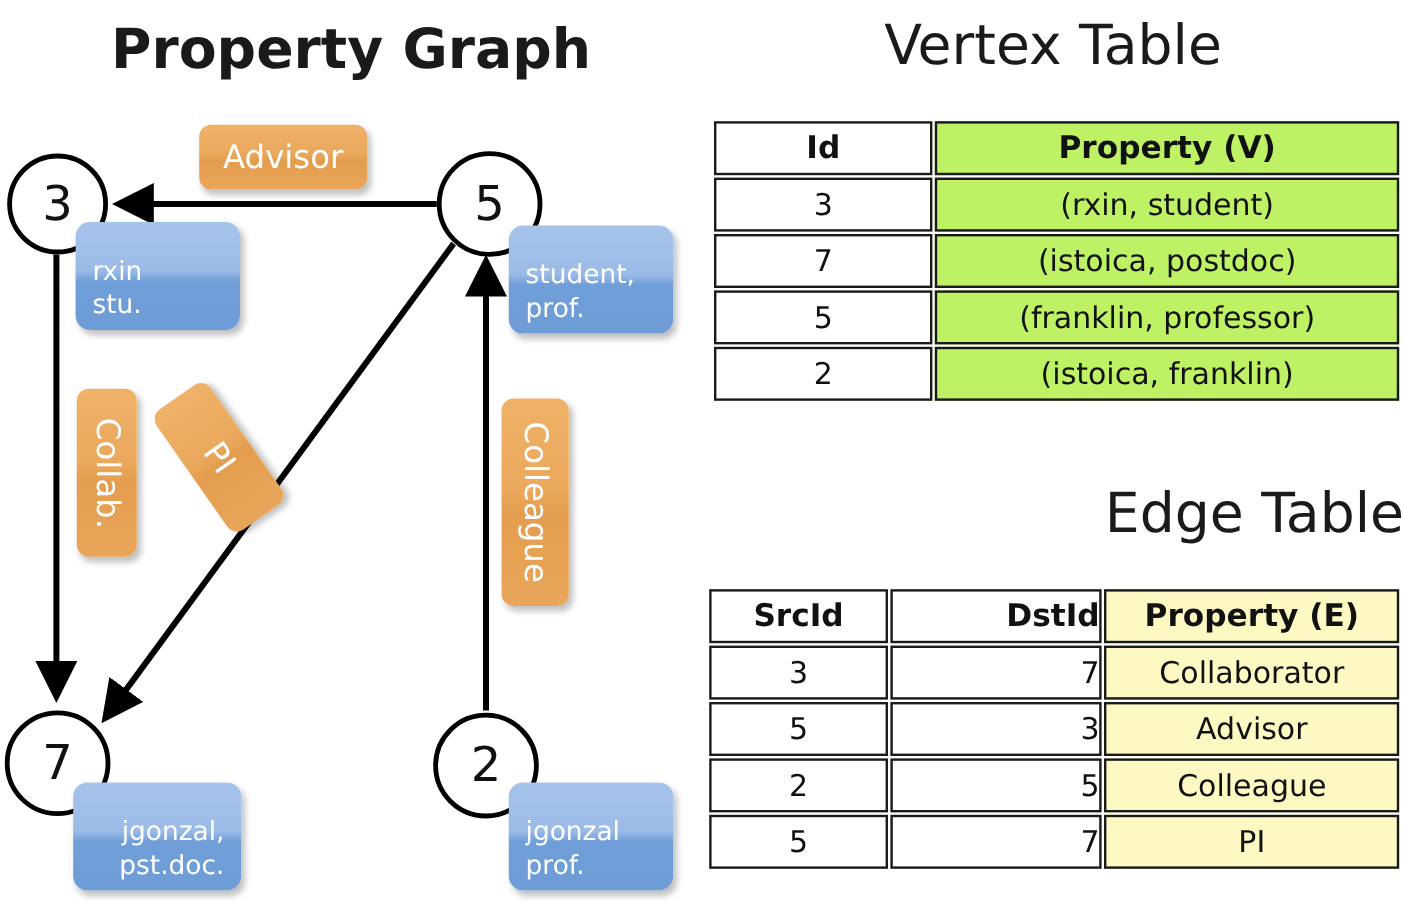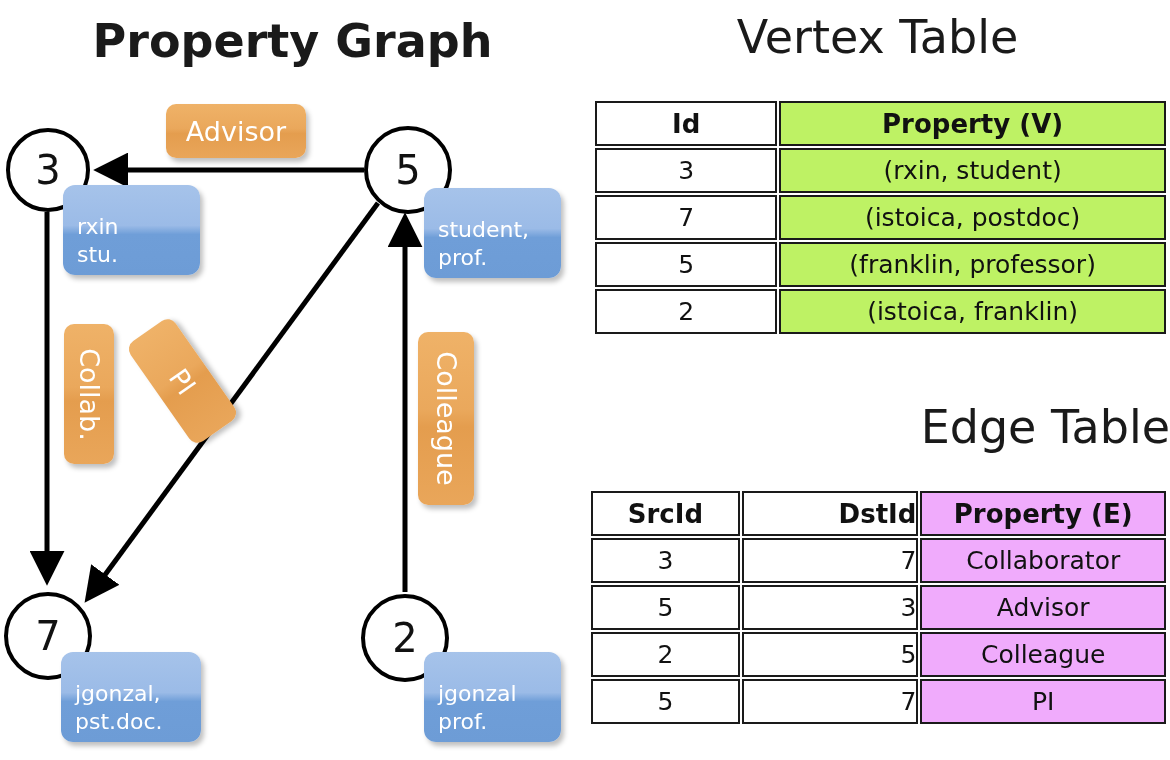--- a/index.html
+++ b/index.html
@@ -113,21 +113,21 @@
   #vertex-table { left: 593px; top: 99px; width: 575px; }
   #vertex-table td.idcol, #vertex-table th.idcol { width: 183px; }
   #vertex-table td.propcol, #vertex-table th.propcol {
     width: 388px; background: #bef264;
   }
 
   #edge-table { left: 589px; top: 489px; width: 579px; }
   #edge-table td.srccol, #edge-table th.srccol { width: 150px; }
   #edge-table td.dstcol, #edge-table th.dstcol { width: 178px; text-align: right; }
   #edge-table td.ecol, #edge-table th.ecol {
-    width: 247px; background: #f0abfc;
+    width: 247px; background: #fef9c3;
   }
 </style>
 </head>
 <body>
 
 <div class="slide-title" id="title-property-graph">Property Graph</div>
 
 <div class="slide-title" id="title-vertex-table">Vertex Table</div>
 
 <div class="slide-title" id="title-edge-table">Edge Table</div>
@@ -169,21 +169,21 @@
   <div class="prop-box" style="left:63px; top:185px; width:137px; height:90px;">
     <span>rxin</span>
     <span>stu.</span>
   </div>
 
   <div class="prop-box" style="left:424px; top:188px; width:137px; height:90px;">
     <span>student,</span>
     <span>prof.</span>
   </div>
 
-  <div class="prop-box" style="left:61px; top:652px; width:140px; height:90px;">
+  <div class="prop-box" style="left:61px; top:652px; width:140px; height:90px;text-align:right;">
     <span>jgonzal,</span>
     <span>pst.doc.</span>
   </div>
 
   <div class="prop-box" style="left:424px; top:652px; width:137px; height:90px;">
     <span>jgonzal</span>
     <span>prof.</span>
   </div>
 
   <div class="edge-label" style="left:166px; top:104px; width:140px; height:54px;">

